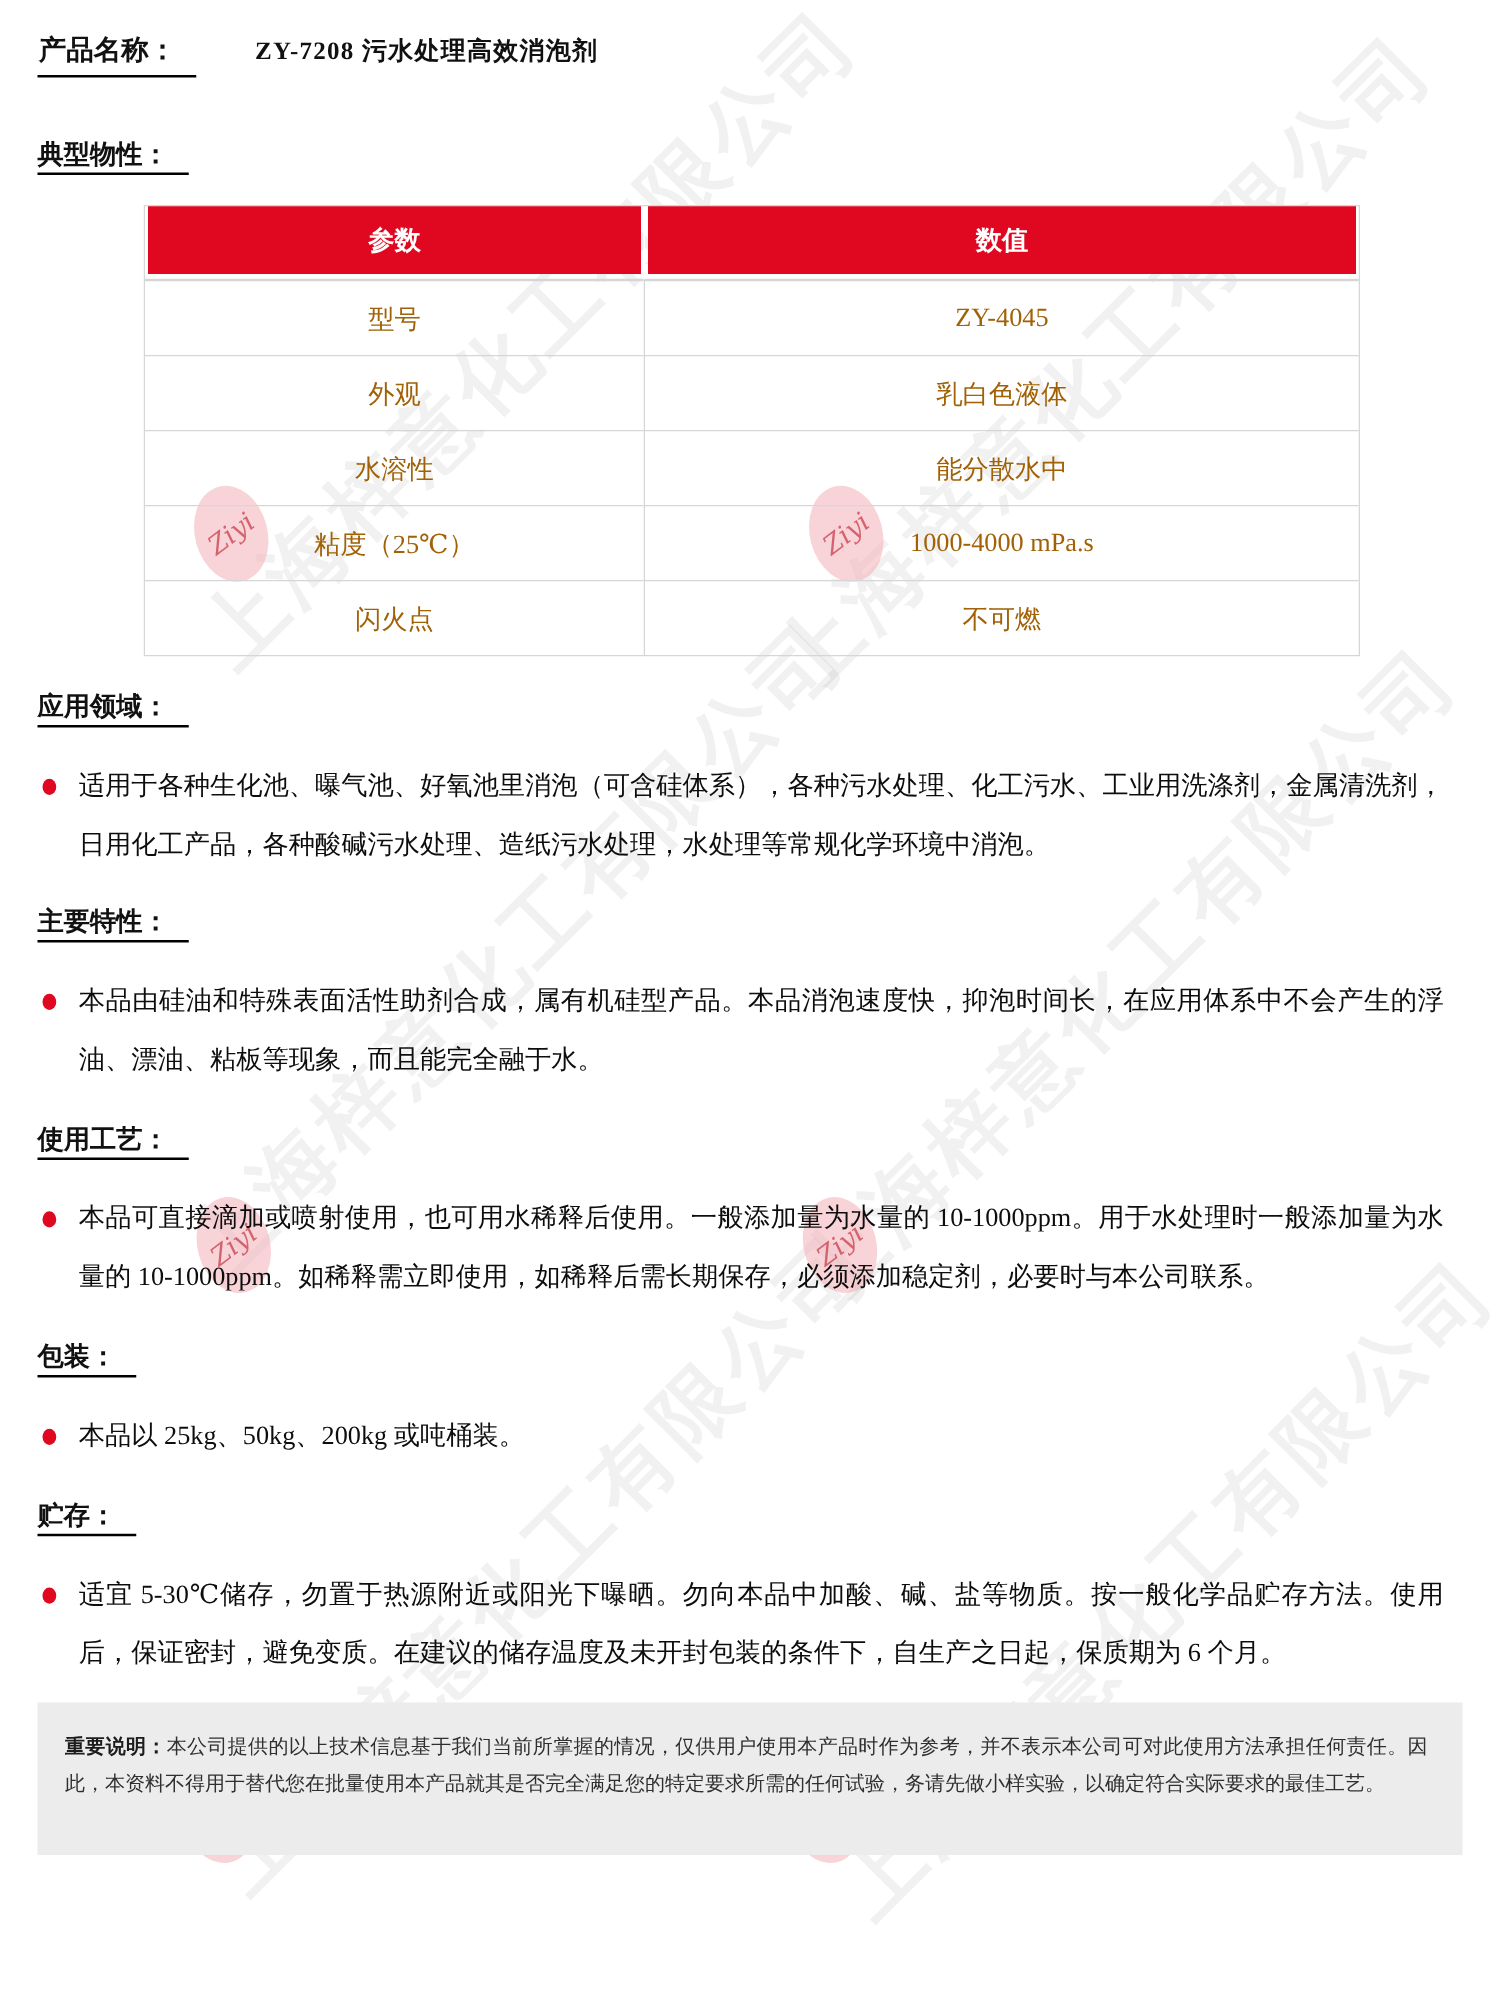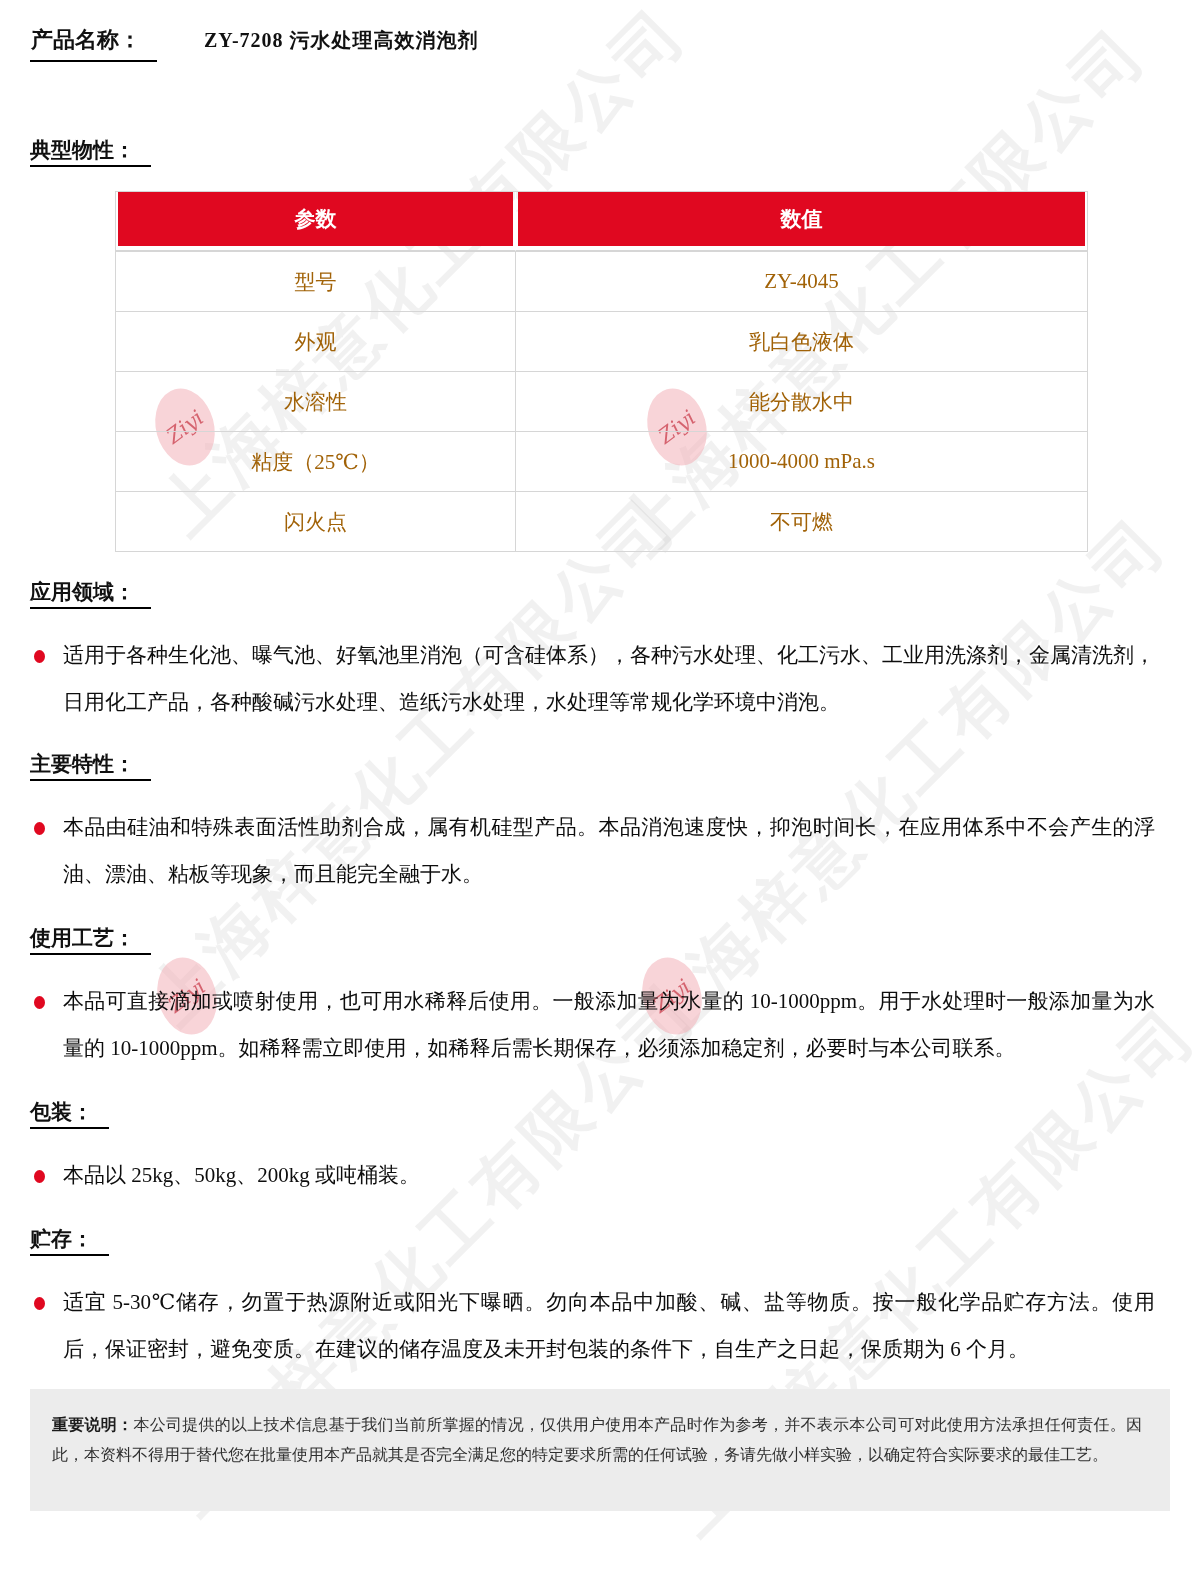--- a/index.html
+++ b/index.html
@@ -41,21 +41,21 @@
   .title-row{display:flex;align-items:baseline;line-height:36px;text-align:center;}
   .product-label{
     font-size:22px;font-weight:bold;
     border-bottom:2px solid #000;padding:0 16px 2px 1px;
   }
   .product-title{font-size:20px;font-weight:bold;margin-left:47px;letter-spacing:1px;}
 
   .sec-heading{font-size:21px;font-weight:bold;line-height:24px;}
   .sec-heading .u{display:inline-block;border-bottom:2px solid #000;padding:0 16px 3px 0;}
 
-  #heading-properties{margin-top:76px;}
+  #heading-properties{margin-top:49px;}
 
   table.ptable{
     margin-left:85px;margin-top:24px;
     width:971px;border-collapse:separate;border-spacing:0;
     border:1px solid var(--tborder);
     table-layout:fixed;text-align:center;
   }
   table.ptable col.c1{width:399px;}
   table.ptable th{
     height:54px;font-size:21px;font-weight:bold;color:#ffffff;

